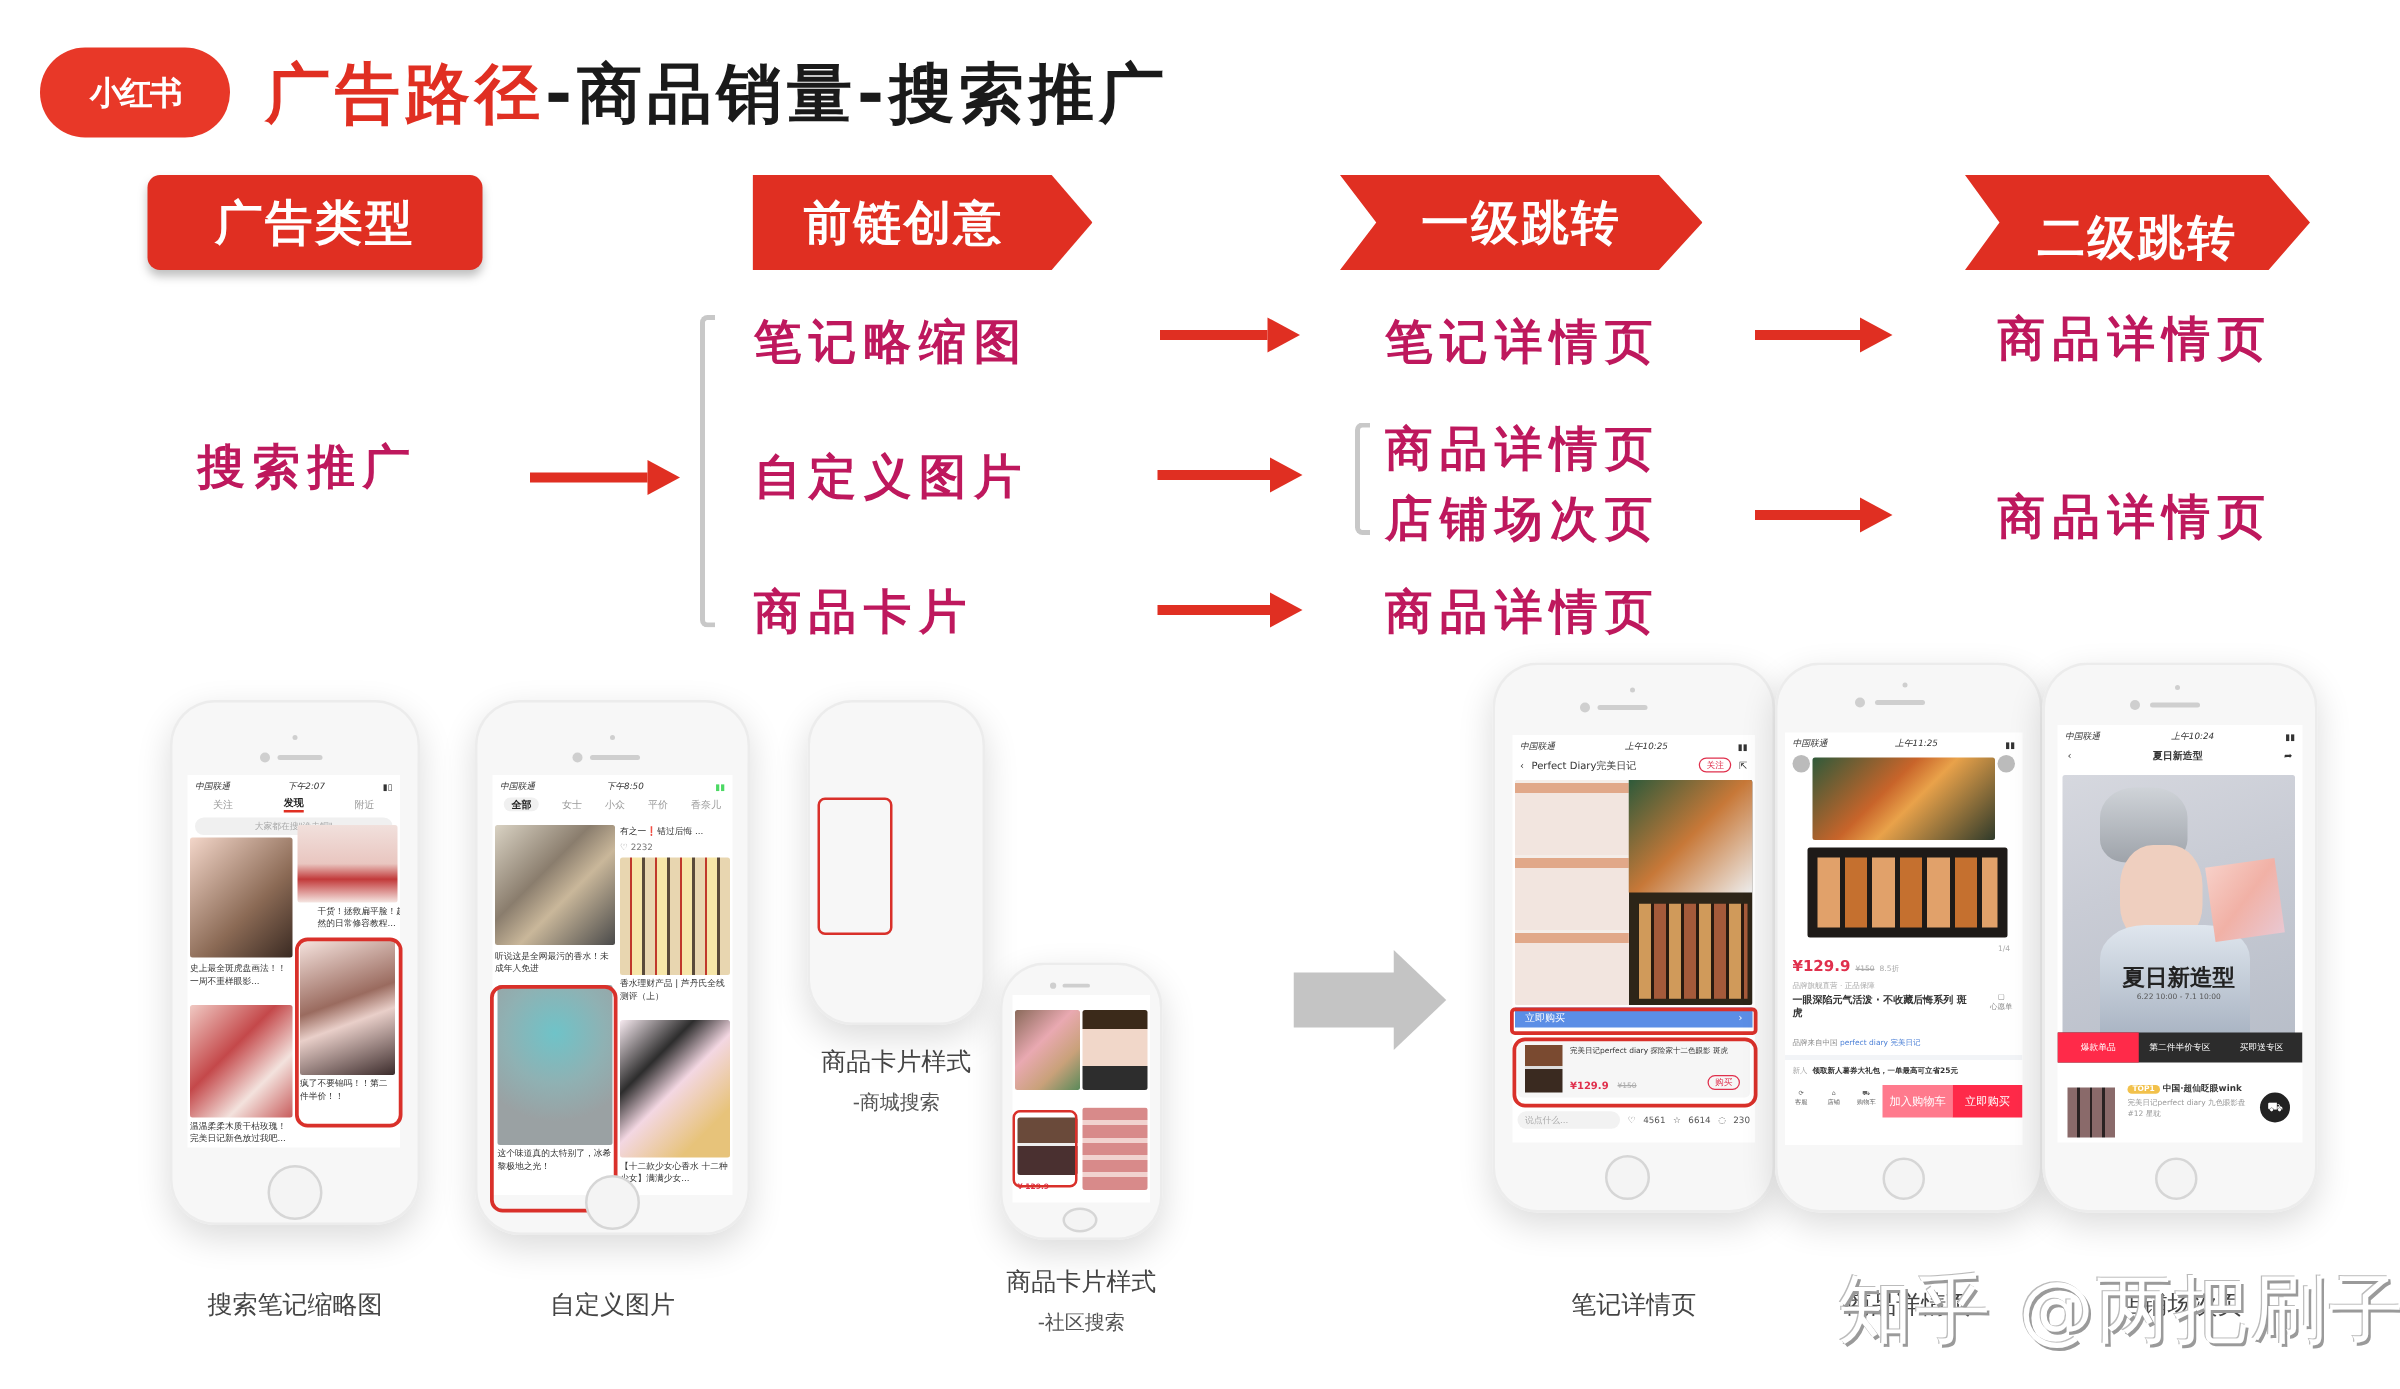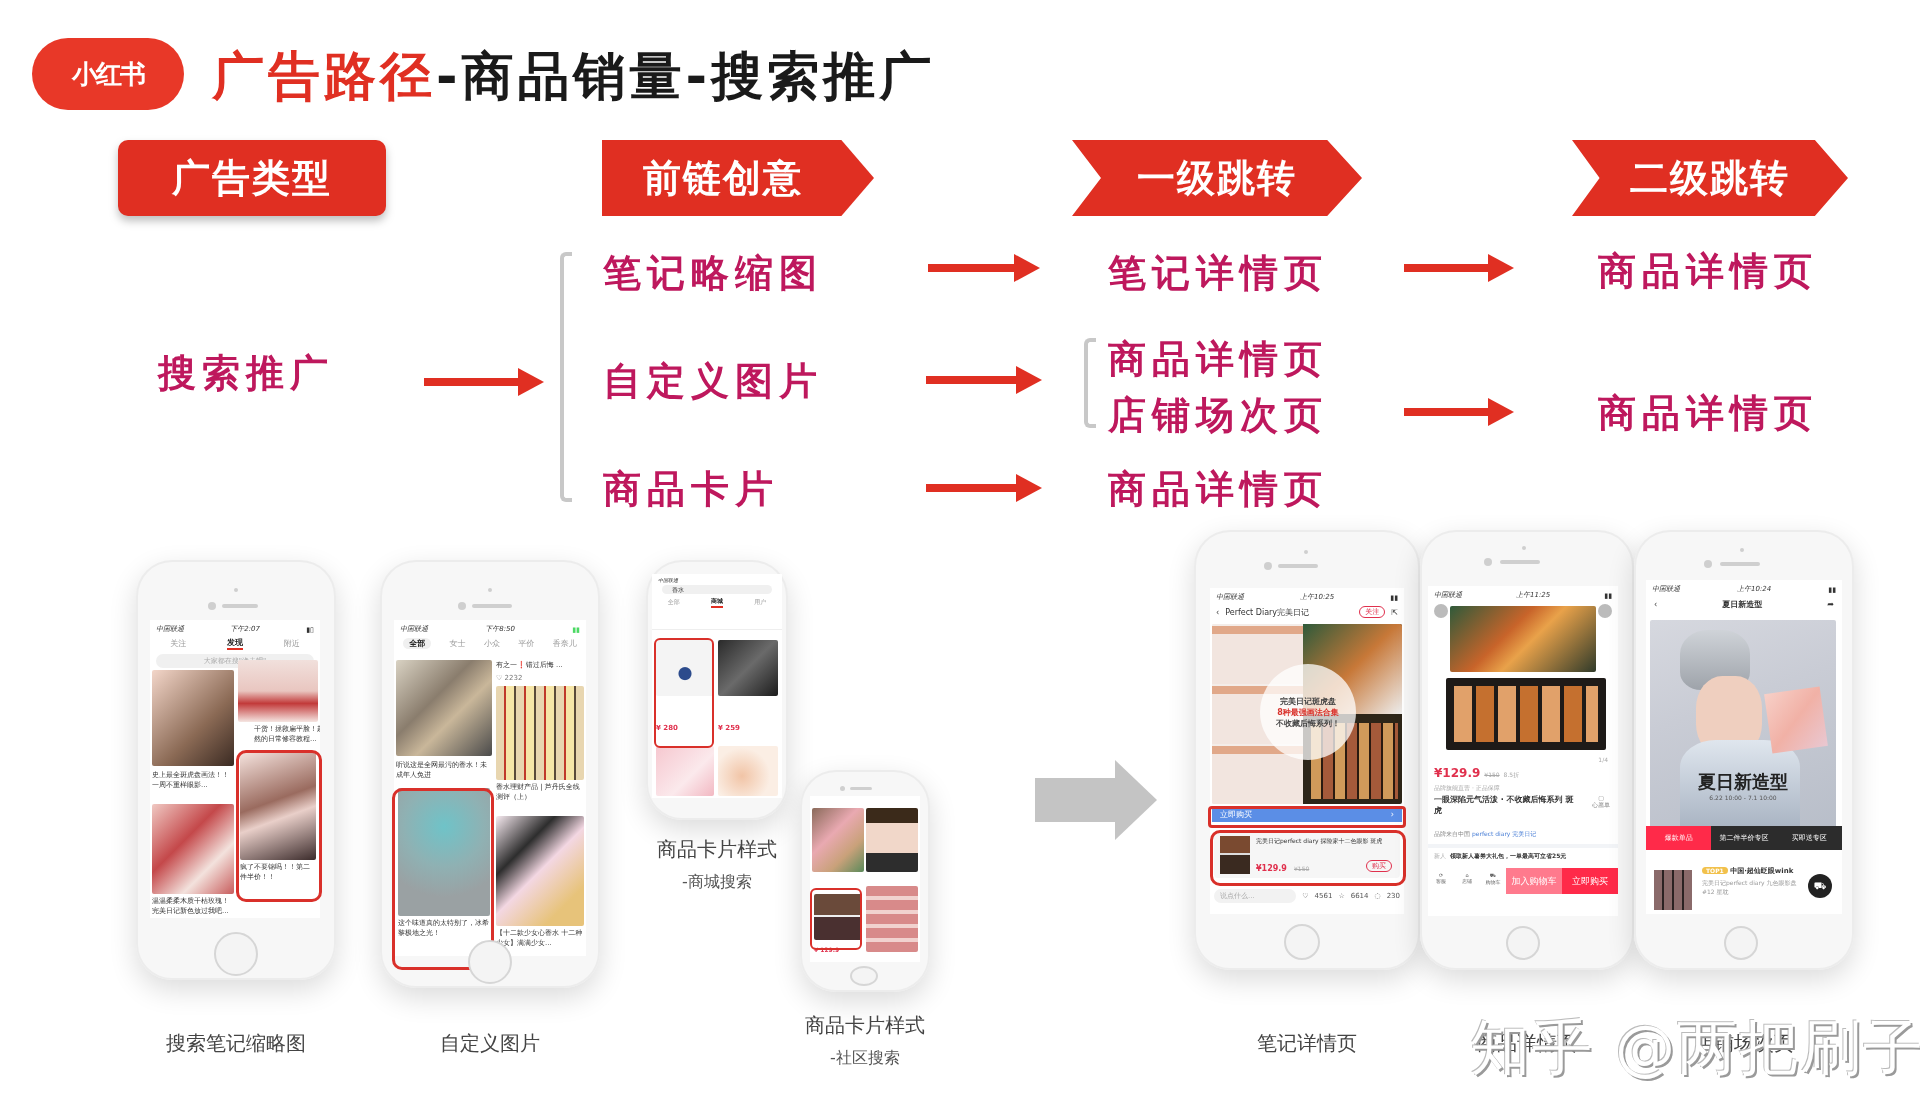--- a/index.html
+++ b/index.html
@@ -74,21 +74,21 @@
 
 <div class="abs stage rounded" style="left:118px; top:140px; width:268px;">
   <span>广告类型</span>
 </div>
 <div class="abs stage arrow" style="left:602px; top:140px; width:272px;">
   <span>前链创意</span>
 </div>
 <div class="abs stage chevron" style="left:1072px; top:140px; width:290px;">
   <span>一级跳转</span>
 </div>
-<div class="abs stage chevron" style="left:1572px; top:140px; width:276px;">
+<div class="abs stage chevron" style="left:1572px; top:140px; width:276px;align-items:flex-end;">
   <span>二级跳转</span>
 </div>
 
 <div class="abs flow" style="left:158px; top:350px;">搜索推广</div>
 
 <div class="abs rarrow" style="left:424px; top:370px; width:120px;">
     <div class="shaft"></div>
     <div class="head"></div>
   </div>
 
@@ -186,40 +186,20 @@
     <div style="position:absolute; left:4px; top:298px; width:92px; font-size:7px; line-height:10px;">这个味道真的太特别了，冰希黎极地之光！</div>
     <div class="tile" style="left:102px; top:196px; width:88px; height:110px; background:linear-gradient(135deg,#f7eaf0,#2d2d2d 30%,#f3d7e2 50%,#e7c37a 80%);"></div>
     <div style="position:absolute; left:102px; top:308px; width:88px; font-size:7px; line-height:10px;">【十二款少女心香水 十二种少女】满满少女...</div>
   </div>
   <div class="redbox" style="left:12px; top:228px; width:102px; height:182px;"></div>
   <div class="home" style="left:88px; top:380px;"></div>
 </div>
 <div class="abs caption" style="left:380px; top:1030px; width:220px;">自定义图片</div>
 
 <div class="abs phone" style="left:646px; top:560px; width:142px; height:260px;">
-  <div class="screen" style="left:6px; top:14px; width:130px; height:224px;">
-    <div class="statusbar" style="font-size:5px; height:9px;">
-        <span>中国联通</span>
-        <span></span>
-        <span></span>
-      </div>
-    <div style="margin:2px 10px; height:9px; border-radius:5px; background:#f0f0f0; font-size:6px; line-height:9px; padding-left:10px;">香水</div>
-    <div class="tabs" style="font-size:6px; height:12px;">
-      <span>全部</span>
-      <span class="on">商城</span>
-      <span>用户</span>
-    </div>
-    <div style="height:22px; border-bottom:1px solid #eee;"></div>
-    <div class="tile" style="left:4px; top:66px; width:58px; height:56px; background:radial-gradient(circle at 50% 60%,#2c4b8c 0 6px,#f4f4f4 7px);"></div>
-    <div class="tile" style="left:66px; top:66px; width:60px; height:56px; background:linear-gradient(135deg,#2a2a2a,#6a6a6a 50%,#1c1c1c);"></div>
-    <div class="price" style="position:absolute; left:4px; top:150px; font-size:7px;">¥ 280</div>
-    <div class="price" style="position:absolute; left:66px; top:150px; font-size:7px;">¥ 259</div>
-    <div class="tile" style="left:4px; top:172px; width:58px; height:50px; background:linear-gradient(135deg,#f6c7cf,#fbe9ec 60%,#f2b8c2);"></div>
-    <div class="tile" style="left:66px; top:172px; width:60px; height:50px; background:radial-gradient(circle at 40% 60%,#f1c4a6,#fbeee4 60%);"></div>
-  </div>
   <div class="redbox" style="left:8px; top:78px; width:60px; height:110px; border-width:2px; border-radius:6px;"></div>
 </div>
 <div class="abs caption" style="left:646px; top:836px; width:142px;">商品卡片样式</div>
 <div class="abs subcaption" style="left:646px; top:872px; width:142px;">-商城搜索</div>
 
 <div class="abs phone" style="left:800px; top:770px; width:130px; height:222px;">
   <div class="cam" style="left:40px; top:16px; width:5px; height:5px;"></div>
   <div class="speaker" style="left:50px; top:17px; width:22px; height:3px;"></div>
   <div class="screen" style="left:10px; top:26px; width:110px; height:166px;">
     <div class="tile" style="left:2px; top:12px; width:52px; height:64px; background:linear-gradient(135deg,#8a6a5a,#e9a9b1 40%,#c9a17a 70%,#5a8a5a);"></div>
@@ -252,25 +232,20 @@
     <div style="display:flex; align-items:center; height:20px; padding:0 6px; font-size:8px; gap:6px;">
       <span>‹</span>
       <span style="flex:1;">Perfect Diary完美日记</span>
       <span style="border:1px solid #e0304d; color:#e0304d; border-radius:8px; padding:0 5px; font-size:7px;">关注</span>
       <span>⇱</span>
     </div>
     <div class="tile" style="left:2px; top:36px; width:190px; height:180px; background:linear-gradient(90deg,#efe6e0 0 48%,#2d2518 48%),linear-gradient(#fff,#fff);">
       <div style="position:absolute; left:0; top:0; width:48%; height:100%; background:repeating-linear-gradient(0deg,#f2e5df 0 50px,#e1a889 50px 58px,#f4ede9 58px 60px);"></div>
       <div style="position:absolute; left:48%; top:0; width:52%; height:50%; background:linear-gradient(135deg,#2e5a3a,#c77838 50%,#eee);"></div>
       <div style="position:absolute; left:52%; top:55%; width:46%; height:42%; background:repeating-linear-gradient(90deg,#d09a5a 0 10px,#2a1a10 10px 12px,#a55a3a 12px 22px,#2a1a10 22px 24px);"></div>
-      <div style="position:absolute; left:48px; top:40px; width:96px; height:96px; border-radius:50%; background:rgba(255,255,255,0.75); display:flex; flex-direction:column; justify-content:center; align-items:center; font-size:8px; font-weight:700; color:#444;">
-        <span>完美日记斑虎盘</span>
-        <span style="color:#d9302a;">8种最强画法合集</span>
-        <span>不收藏后悔系列！</span>
-      </div>
     </div>
     <div class="btn-blue" style="left:2px; top:218px; width:190px; height:16px;">
       <span>立即购买</span>
         <span>›</span>
     </div>
     <div style="position:absolute; left:4px; top:244px; width:186px; height:46px; background:#f6f6f6; border-radius:4px;">
       <div style="position:absolute; left:6px; top:4px; width:30px; height:38px; background:linear-gradient(#7a4a30 0 45%,#ddd 45% 50%,#3a2a20 50%);"></div>
       <div style="position:absolute; left:42px; top:4px; width:140px; font-size:6px; line-height:9px;">完美日记perfect diary 探险家十二色眼影 斑虎</div>
       <div class="price" style="position:absolute; left:42px; top:32px; font-size:8px;">¥129.9</div>
       <div style="position:absolute; left:80px; top:33px; font-size:6px; color:#aaa; text-decoration:line-through;">¥150</div>

